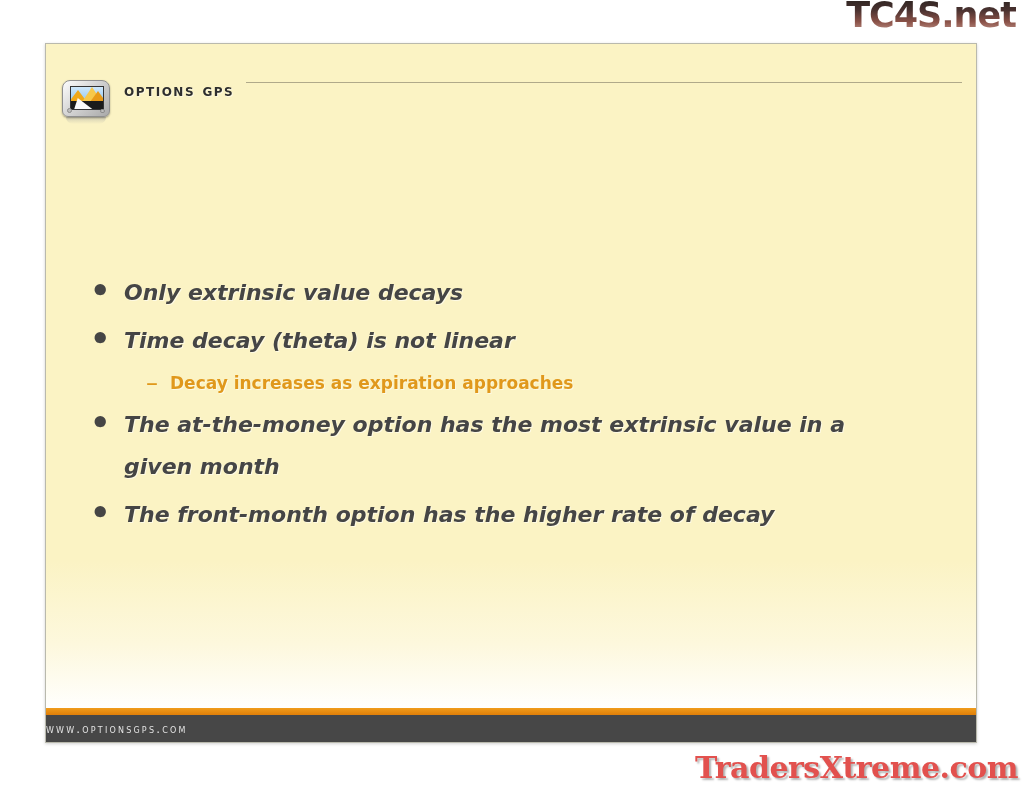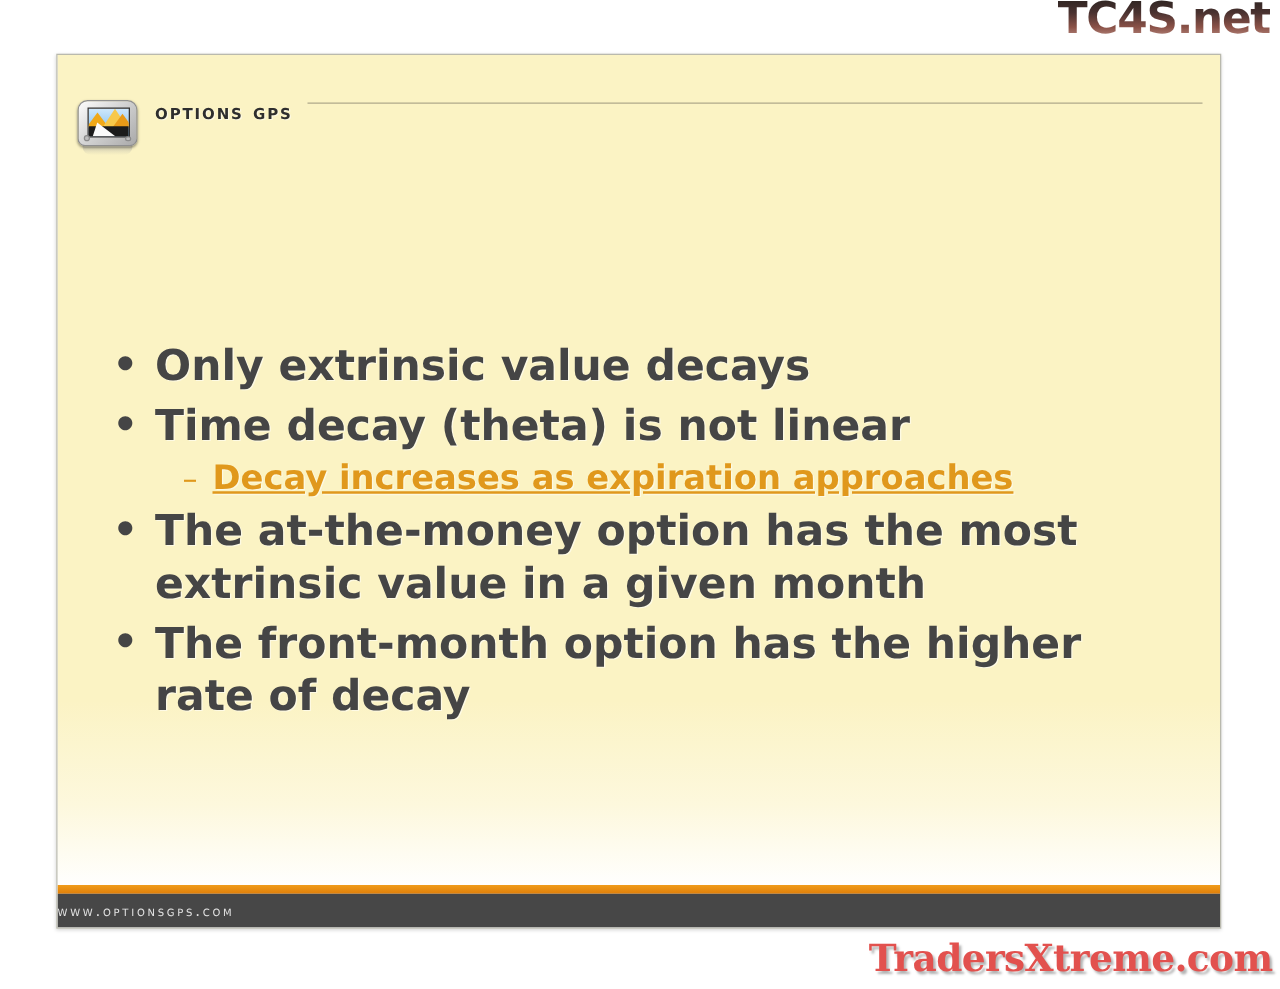--- a/index.html
+++ b/index.html
@@ -226,32 +226,32 @@
     font-size: 24px;
     line-height: 30px;
     color: #e0981c;
     width: 24px;
   }
   .bullet-text {
     font-family: "DejaVu Sans", sans-serif;
     font-weight: 700;
   }
   .level-1 .bullet-text {
-    font-size: 34px;
+    font-size: 22px;
     line-height: 42px;
     color: #454545;
     max-width: 790px;
     text-shadow: 1px 1px 0 rgba(255,255,255,0.55);
+    font-style: italic;
   }
   .level-2 .bullet-text {
-    font-size: 27px;
+    font-size: 17px;
     line-height: 30px;
     color: #e0981c;
     text-shadow: 1px 1px 0 rgba(255,255,255,0.55);
-    text-decoration: underline;
   }
 
   
   #dlsub-watermark {
     position: absolute;
     left: 374px;
     top: 374px;
     font-family: "DejaVu Serif", serif;
     font-weight: 700;
     font-size: 33px;

